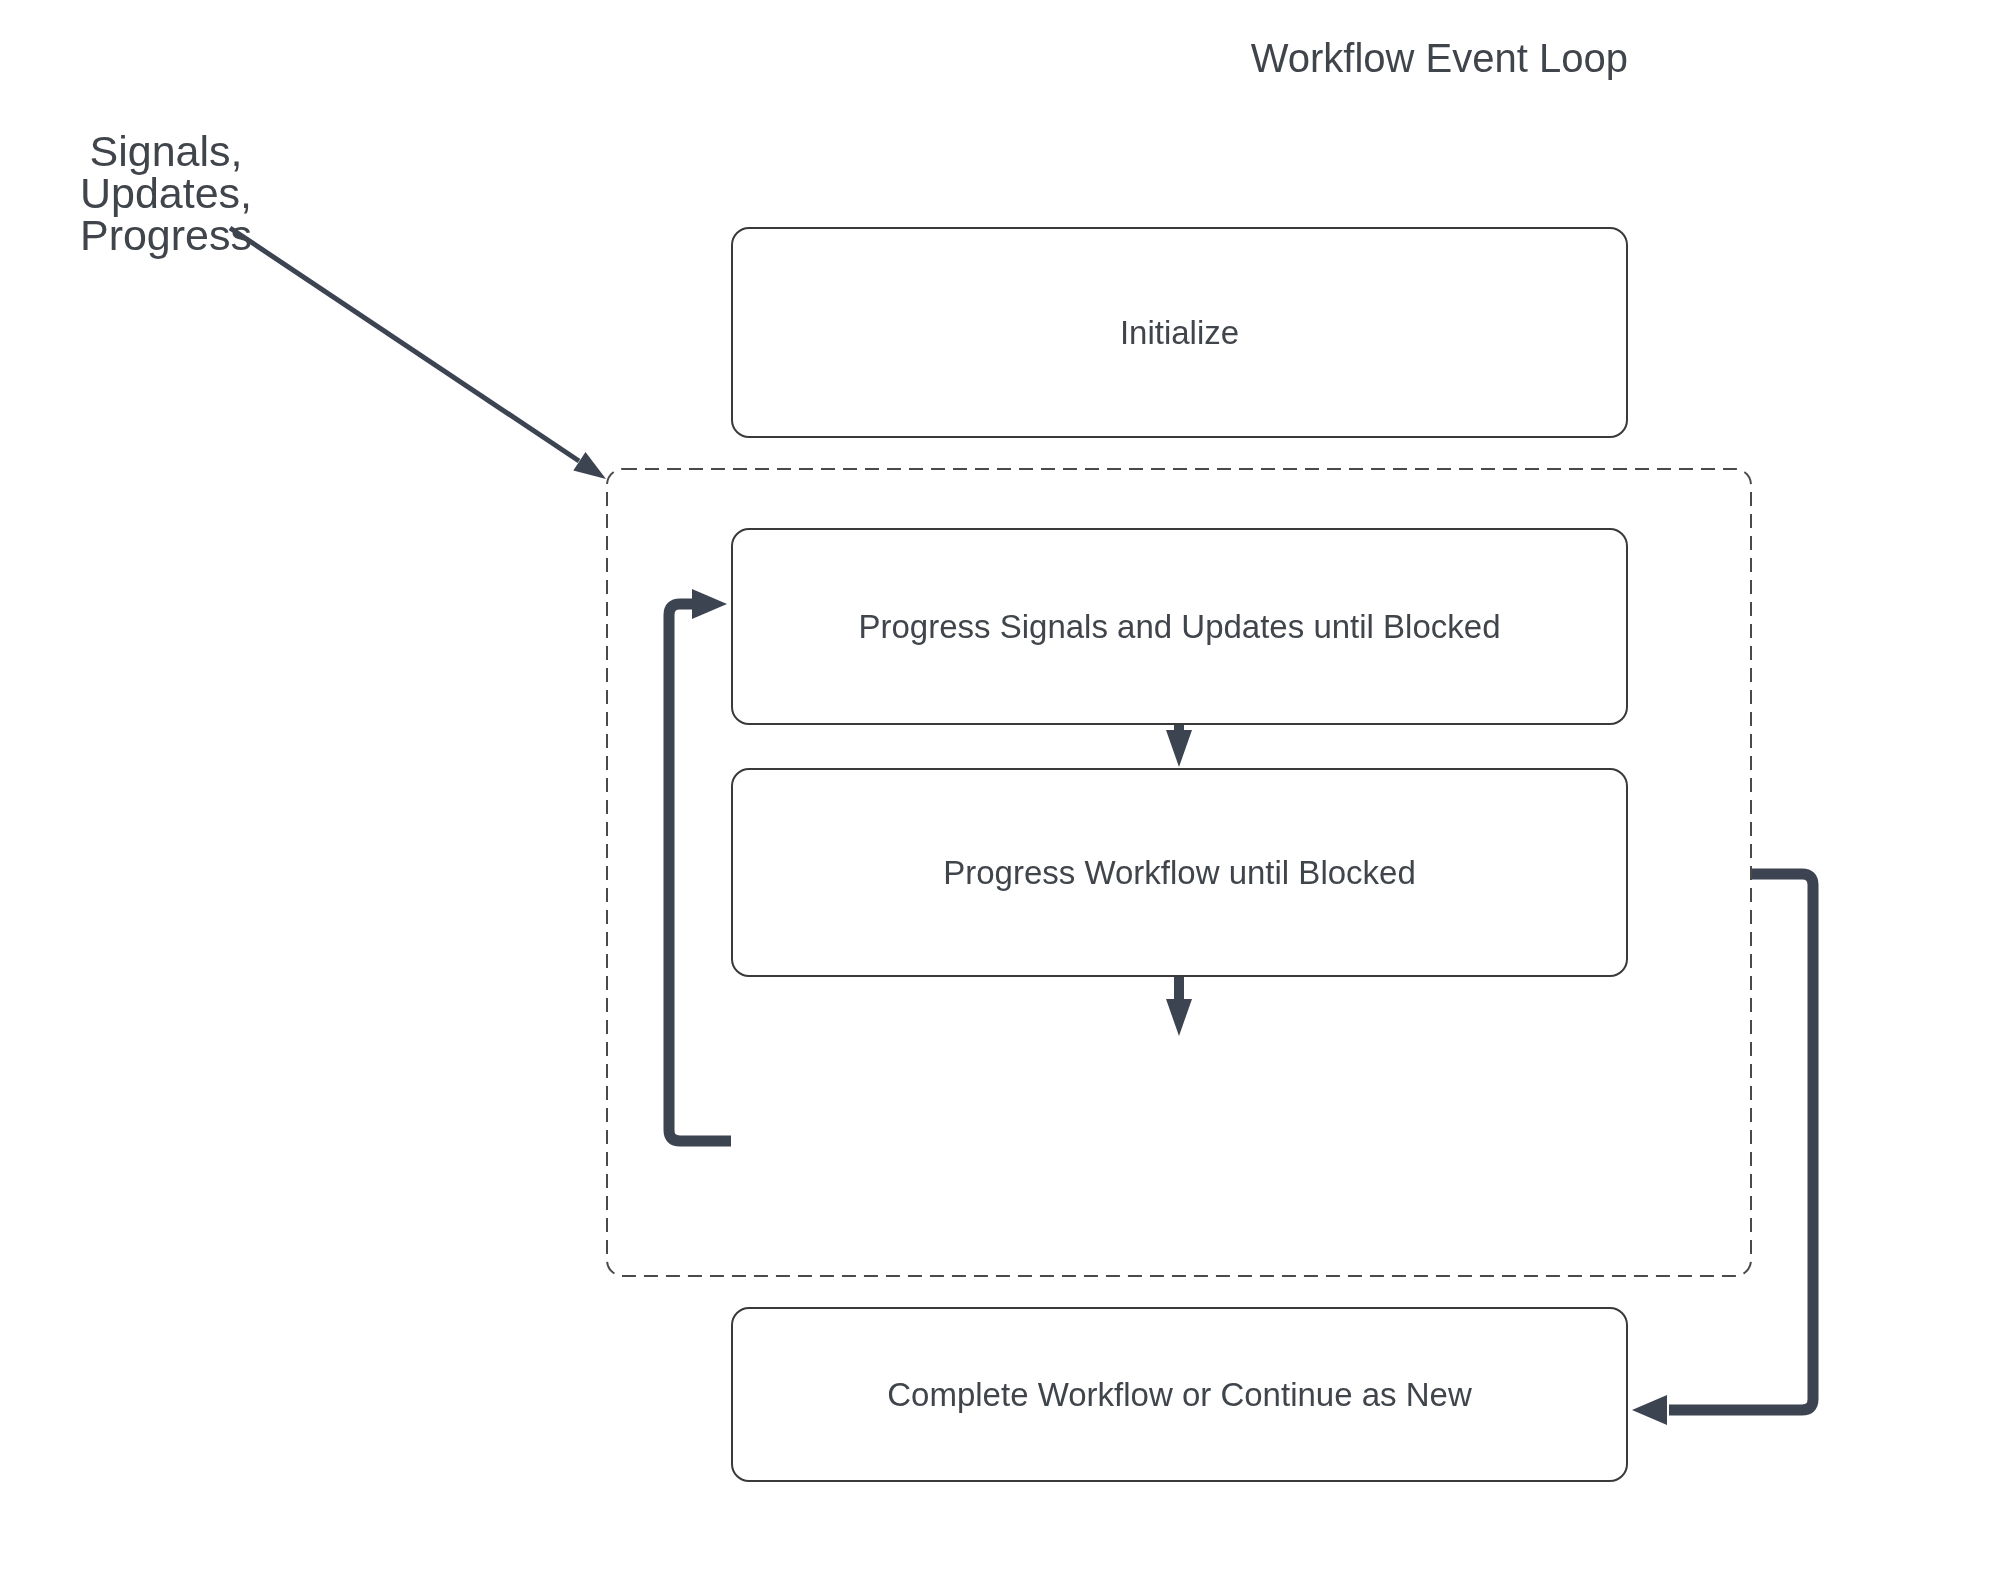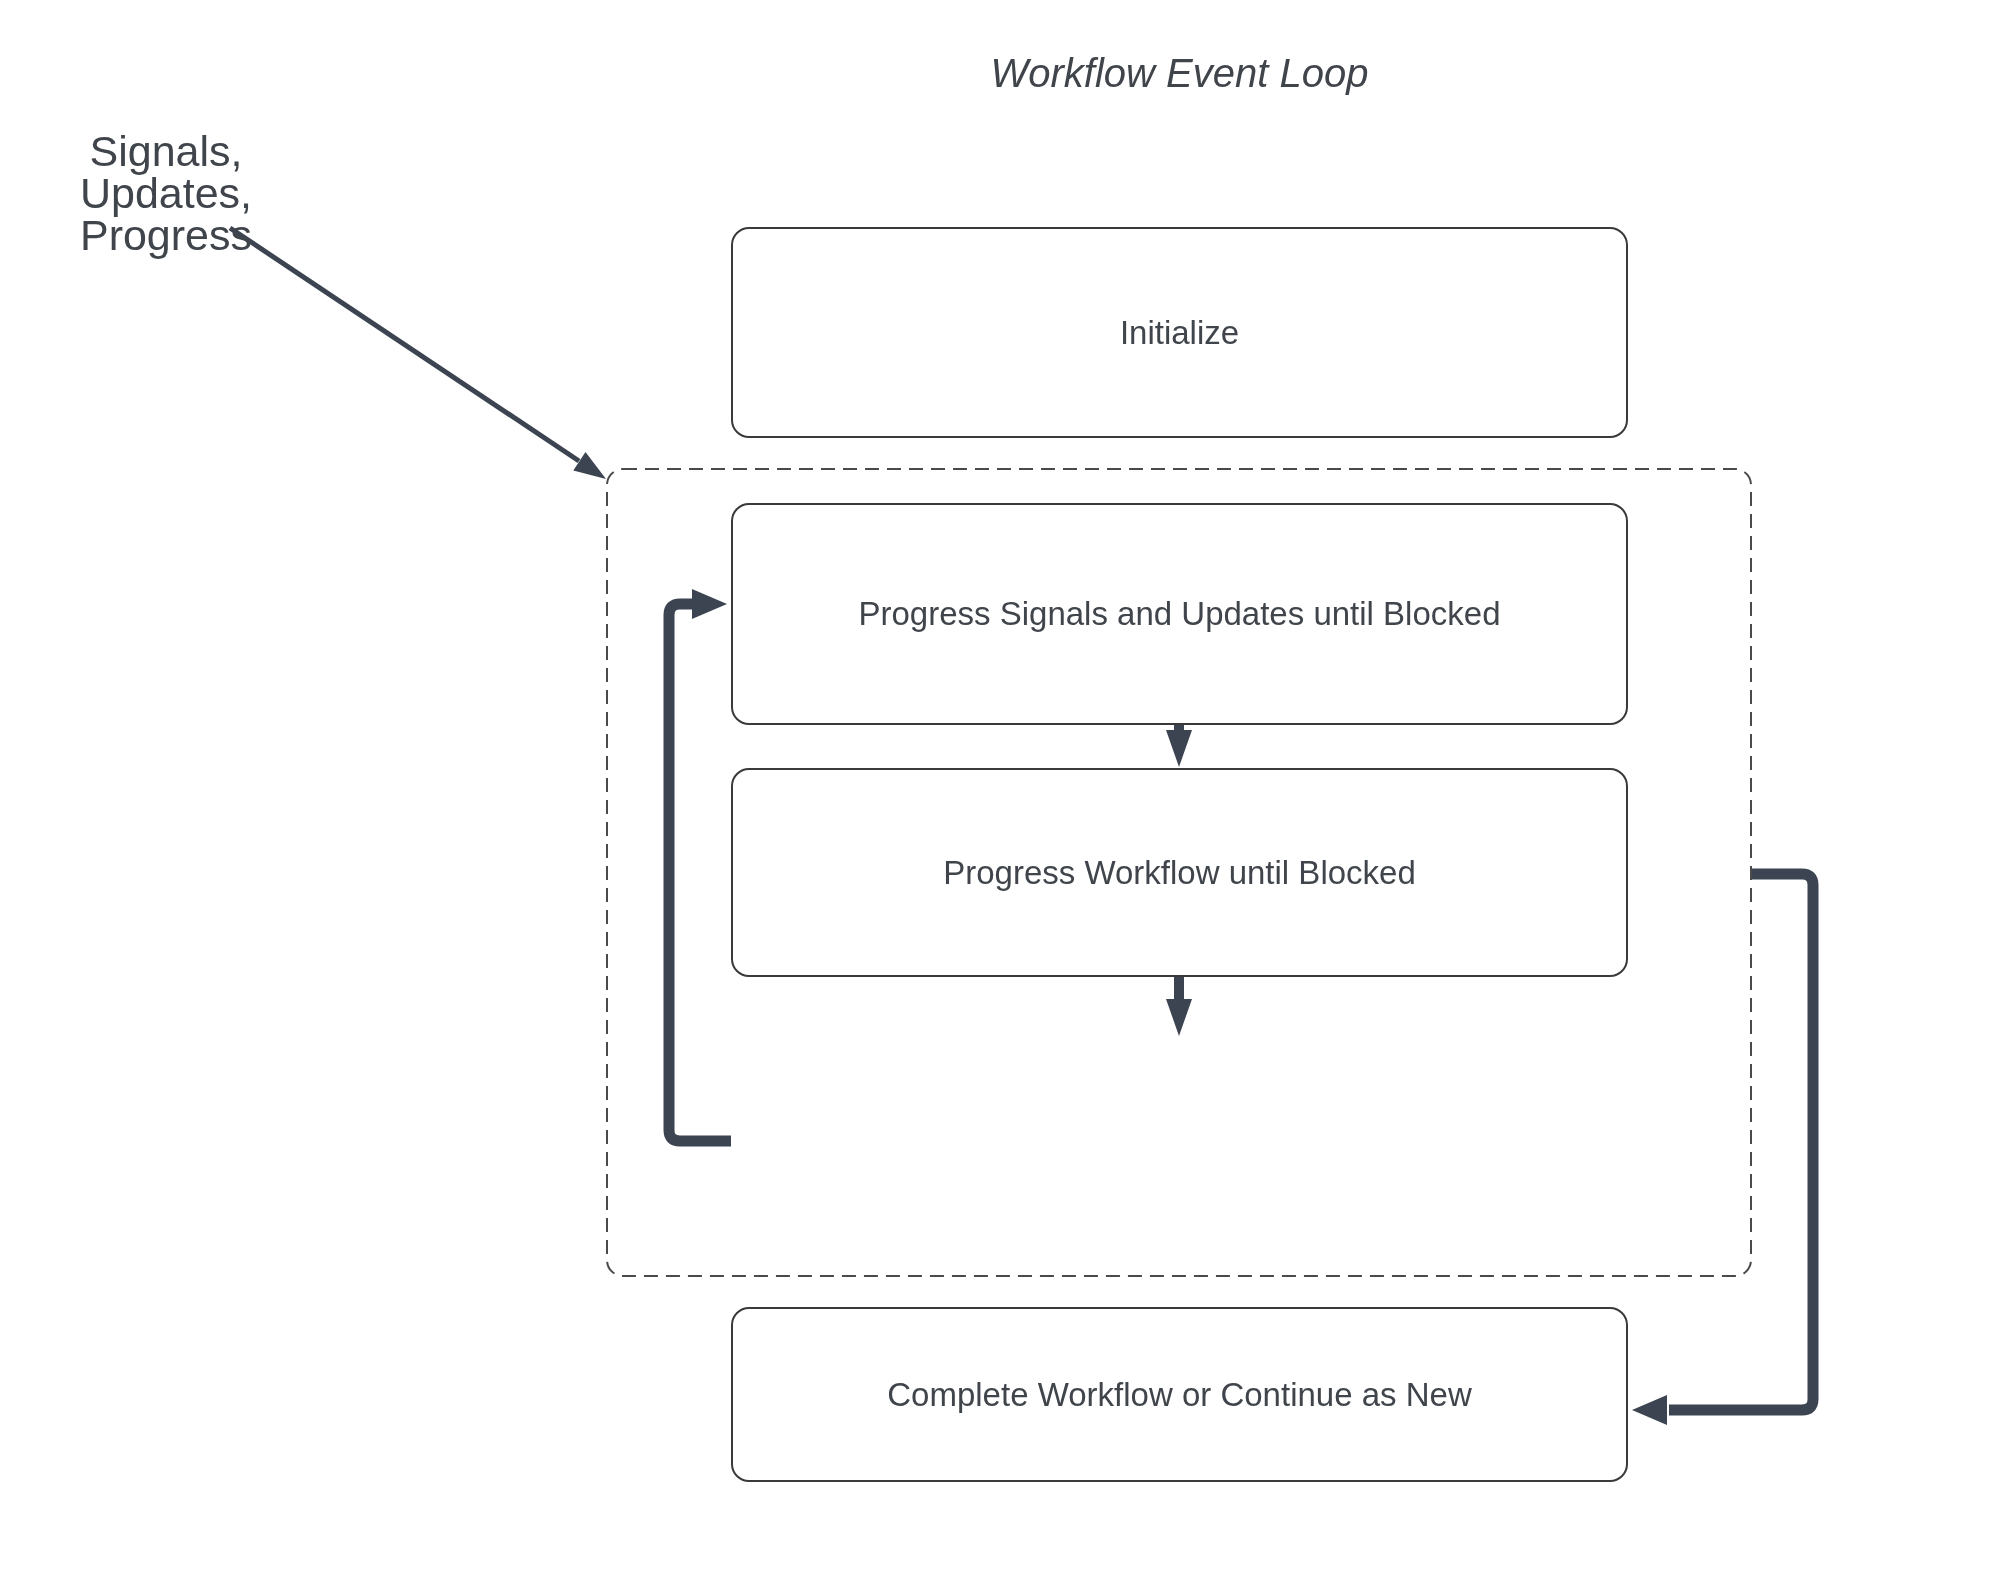--- a/index.html
+++ b/index.html
@@ -53,24 +53,23 @@
     display:flex;
     align-items:center;
     justify-content:center;
     text-align:center;
     font-size:33px;
     line-height:1.25;
     color:var(--text);
   }
   .diagram-title{
     position:absolute;
-    left:731px;top:49px;width:897px;
-    text-align:center;
+    left:731px;top:34px;width:897px;
+    text-align:right;
     font-size:40px;
-    font-style:italic;
     line-height:48px;
     color:var(--text);
   }
   .annotation{
     position:absolute;
     left:20px;top:130px;width:292px;
     text-align:center;
     font-size:43px;
     line-height:42px;
     color:var(--text);
@@ -105,21 +104,21 @@
 
   <div class="annotation">
     <div>Signals, Updates,</div>
     <div>Progress</div>
   </div>
 
   <div class="box" style="top:227px;height:211px;">
     <span>Initialize</span>
   </div>
 
-  <div class="box" style="top:503px;height:222px;">
+  <div class="box" style="top:528px;height:197px;">
     <span>Progress Signals and Updates until Blocked</span>
   </div>
 
   <div class="box" style="top:768px;height:209px;">
     <span>Progress Workflow until Blocked</span>
   </div>
 
 
   <div class="box" style="top:1307px;height:175px;">
     <span>Complete Workflow or Continue as New</span>

